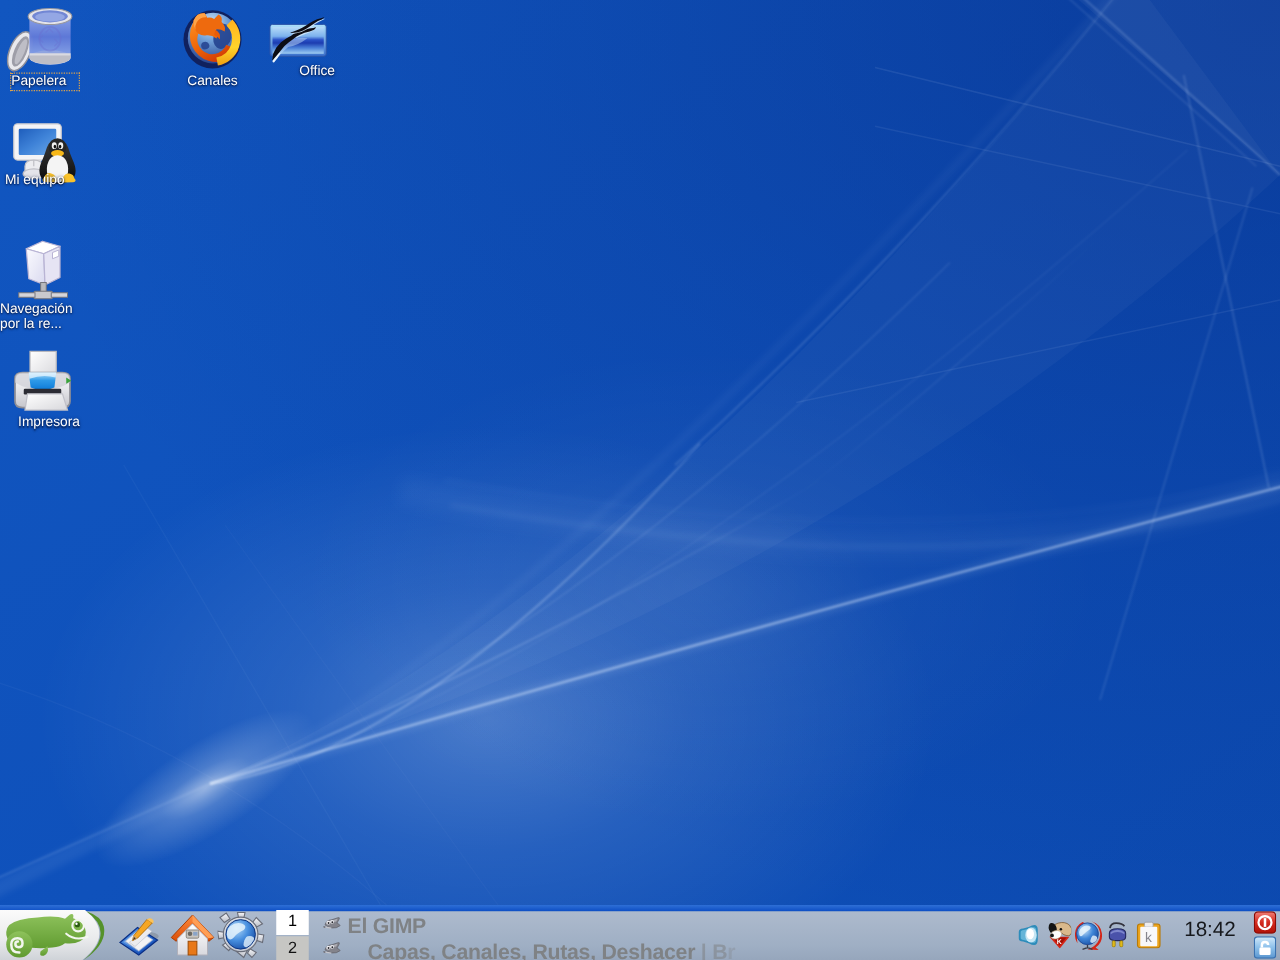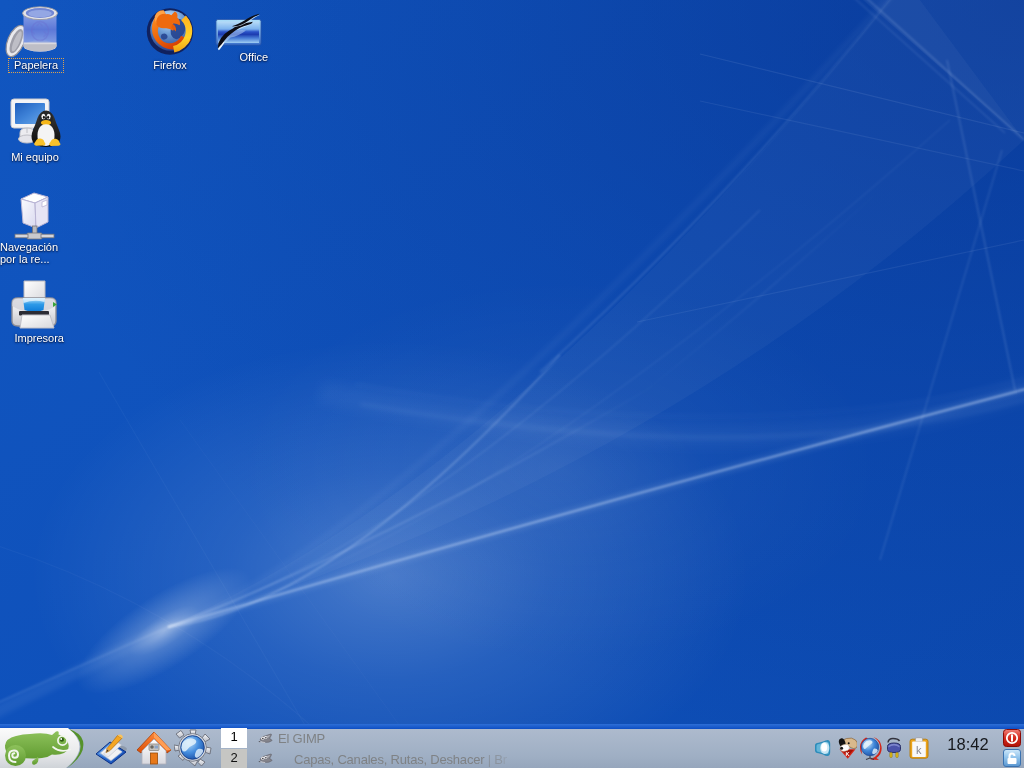--- a/index.html
+++ b/index.html
@@ -4,21 +4,21 @@
 <style>
 html,body{margin:0;padding:0;}
 body{-webkit-font-smoothing:antialiased;width:1024px;height:768px;overflow:hidden;position:relative;font-family:"Liberation Sans",sans-serif;background:#0e50b8;}
 #wall{position:absolute;left:0;top:0;width:1024px;height:768px;}
 .dicon{position:absolute;text-align:center;}
 .dlabel{position:absolute;color:#fff;font-size:11px;line-height:12px;white-space:pre;text-shadow:0 1px 1.5px rgba(6,22,62,.95),0 0 2.5px rgba(6,22,62,.6);}
 #panel{position:absolute;left:0;top:724px;width:1024px;height:44px;}
 #panelblue{position:absolute;left:0;top:0;width:1024px;height:4.5px;background:linear-gradient(#2e6fd6,#0d4ec4);}
 #panelbody{position:absolute;left:0;top:4.5px;width:1024px;height:39.5px;background:linear-gradient(#adbacd,#9fafc4 70%,#96a6bc);}
 .tray{position:absolute;top:0;left:0;}
-.tasktext{position:absolute;font-size:13px;font-weight:normal;letter-spacing:-.2px;color:#7f8285;white-space:pre;text-align:right;}
+.tasktext{position:absolute;font-size:17px;font-weight:bold;letter-spacing:-.2px;color:#7f8285;white-space:pre;text-align:right;}
 </style>
 </head>
 <body>
 <svg id="wall" viewBox="0 0 1024 768">
 <defs>
 <linearGradient id="bg" x1="0" y1="0" x2="1" y2="1">
 <stop offset="0" stop-color="#1156c0"></stop>
         <stop offset=".5" stop-color="#0f51bb"></stop>
         <stop offset="1" stop-color="#0c4ab0"></stop>
 </linearGradient>
@@ -123,21 +123,21 @@
 <ellipse cx="41" cy="46" rx="16.5" ry="5.8" fill="#8fa4e0"></ellipse>
 <path d="M24.5 42.5 h33 l0 3.5 a16.5 5.6 0 0 1 -33 0 z" fill="#dadae0"></path>
 <path d="M24.5 44.3 h33 l0 1.7 a16.5 5.3 0 0 1 -33 0 z" fill="#a2a2ac" opacity=".5"></path>
 <ellipse cx="41" cy="31" rx="8.5" ry="9.5" fill="none" stroke="#6a6fd0" stroke-width="1.3" opacity=".4"></ellipse>
 <path d="M37.5 26 l3 -3 l3 3 M44.5 31 l3 3 l-3 3 M35.5 34 l-3 -3 l3 -3" stroke="#6a6fd0" stroke-width="1.1" fill="none" opacity=".35"></path>
 <ellipse cx="41" cy="13.2" rx="17.5" ry="6.4" fill="#e4e4ea"></ellipse>
 <ellipse cx="41" cy="13.2" rx="17.5" ry="6.4" fill="none" stroke="#97979f" stroke-width=".9"></ellipse>
 <ellipse cx="41" cy="13" rx="14.2" ry="4.9" fill="#7287d4"></ellipse>
 <ellipse cx="41" cy="13.6" rx="11.8" ry="3.6" fill="#94a7e4"></ellipse>
 </svg>
-<div class="dlabel" style="left:8px;top:58px;width:54px;text-align:center;border:1px dotted #dba24e;padding:0 0 1px 0">Papelera</div>
+<div class="dlabel" style="left:8px;top:58px;width:54px;text-align:left;border:1px dotted #dba24e;padding:0 0 1px 0">Papelera</div>
 
 <svg class="dicon" style="left:145px;top:7px" width="50" height="50" viewBox="0 0 50 50">
 <defs>
 <radialGradient id="ffglobe" cx=".45" cy=".22" r=".85">
         <stop offset="0" stop-color="#cfe6f8"></stop>
         <stop offset=".4" stop-color="#6f9fd8"></stop>
         <stop offset="1" stop-color="#1c3684"></stop>
       </radialGradient>
 <linearGradient id="ffbody" x1=".15" y1="0" x2=".7" y2="1">
         <stop offset="0" stop-color="#ff9224"></stop>
@@ -153,21 +153,21 @@
 <circle cx="25" cy="24.5" r="23.2" fill="#10215e"></circle>
 <circle cx="25.5" cy="23.5" r="20.3" fill="url(#ffglobe)"></circle>
 <path d="M30 12 q7 -1.5 9.5 4.5 q2.5 7 -2.5 12.5 q-4.5 5 -8.5 2 q-4 -3.5 -2.5 -9.5 q1.5 -6 4 -9.5z" fill="#23428f" opacity=".9"></path>
 <path d="M17 27 q3.5 -1.5 5 1 q1.5 2.5 -1 4 q-3 1.5 -4.5 -.5 q-1.5 -2.5 .5 -4.5z" fill="#23428f" opacity=".85"></path>
 <path d="M14.5 5 A21.3 21.3 0 1 0 45.8 33.3 L36 28.8 A12 12 0 1 1 19.5 13.6 Z" fill="url(#ffbody)"></path>
 <path d="M40.9 8.6 A21.8 21.8 0 0 1 29.3 45.4 L28.1 39 A15.2 15.2 0 0 0 36.2 13.3 Z" fill="url(#ffyel)"></path>
 <path d="M9.8 9.5 Q12.5 2.8 18.8 3.6 L20.8 7.2 Q23.8 6.6 26.3 8.2 L29.8 4.6 Q33.3 6.2 32.3 10.6 Q35.8 14 34.8 18.2 Q30.3 15.7 27.3 16.7 Q30.3 20.2 28.2 23.8 Q24.3 20.8 20.3 21.2 Q13.8 22.2 11.3 17 Q9.3 13.2 9.8 9.5 Z" fill="#ee6a0e"></path>
 <path d="M9.8 9.5 Q12.5 2.8 18.8 3.6 L20.3 6.8 Q14.8 6.5 12.3 11 Q10.8 13.8 11.3 17 Q9.3 13.2 9.8 9.5 Z" fill="#ffa347"></path>
 <path d="M27.3 16.7 Q31.8 18.9 30.9 24.4 Q29.3 22.3 26.3 21 Z" fill="#e85c08"></path>
 </svg>
-<div class="dlabel" style="left:140px;top:59px;width:60px;text-align:center">Firefox</div>
+<div class="dlabel" style="left:140px;top:59px;width:60px;text-align:center">Canales</div>
 
 <svg class="dicon" style="left:210px;top:10px" width="56" height="56" viewBox="0 0 56 56">
 <defs>
 <linearGradient id="oo1" x1="0" y1="0" x2="0" y2="1">
         <stop offset="0" stop-color="#b8dcf8"></stop>
         <stop offset=".35" stop-color="#7cb2ee"></stop>
         <stop offset=".48" stop-color="#2a52c8"></stop>
         <stop offset=".6" stop-color="#1c3cb0"></stop>
         <stop offset=".78" stop-color="#4a80d8"></stop>
         <stop offset="1" stop-color="#a0cef2"></stop>
@@ -212,21 +212,21 @@
 <ellipse cx="35.4" cy="20.5" rx="2" ry="2.7" fill="#f2f2f2"></ellipse>
 <ellipse cx="40.6" cy="20.5" rx="2" ry="2.7" fill="#f2f2f2"></ellipse>
 <ellipse cx="35.9" cy="21.2" rx="1" ry="1.5" fill="#111"></ellipse>
 <ellipse cx="40.1" cy="21.2" rx="1" ry="1.5" fill="#111"></ellipse>
 <path d="M34 25 q4 -2.2 8 0 q1.8 1 .8 2.6 q-2.2 2.6 -4.8 2.6 q-2.6 0 -4.8 -2.6 q-1 -1.6 .8 -2.6z" fill="#f6b718"></path>
 <path d="M33.5 29.5 q4.5 -2.5 9 0 q3.5 2.5 4 9 q.4 6.5 -3.5 9.5 q-2.5 2 -5 2 q-2.5 0 -5 -2 q-3.9 -3 -3.5 -9.5 q.5 -6.5 4 -9z" fill="#f4f4f4"></path>
 <path d="M27.5 45.5 q1.5 -3.5 5 -3 q3.5 .8 3.8 3.5 q2.7 2.5 -.8 3.5 l-7.5 .2 q-3.5 -1 -.5 -4.2z" fill="#f9c22b"></path>
 <path d="M42.5 45.8 q1.5 -3.5 5 -3 q3.5 .8 3.8 3.5 q2.7 2.5 -.8 3.5 l-7.5 .2 q-3.5 -1 -.5 -4.2z" fill="#f9c22b"></path>
 </g>
 </svg>
-<div class="dlabel" style="left:4px;top:151px;width:62px;text-align:center">Mi equipo</div>
+<div class="dlabel" style="left:4px;top:138px;width:62px;text-align:left">Mi equipo</div>
 
 <svg class="dicon" style="left:14px;top:190px" width="42" height="52" viewBox="0 0 42 52">
 <defs>
 <linearGradient id="boxf" x1="0" y1="0" x2="1" y2="1">
         <stop offset="0" stop-color="#fbfbff"></stop>
         <stop offset="1" stop-color="#d9d9ef"></stop>
       </linearGradient>
 </defs>
 <g stroke="#b9b4d4" stroke-width="1" stroke-linejoin="round">
 <path d="M7 9 L20 3 L34 7 L21 13 Z" fill="#ffffff"></path>

